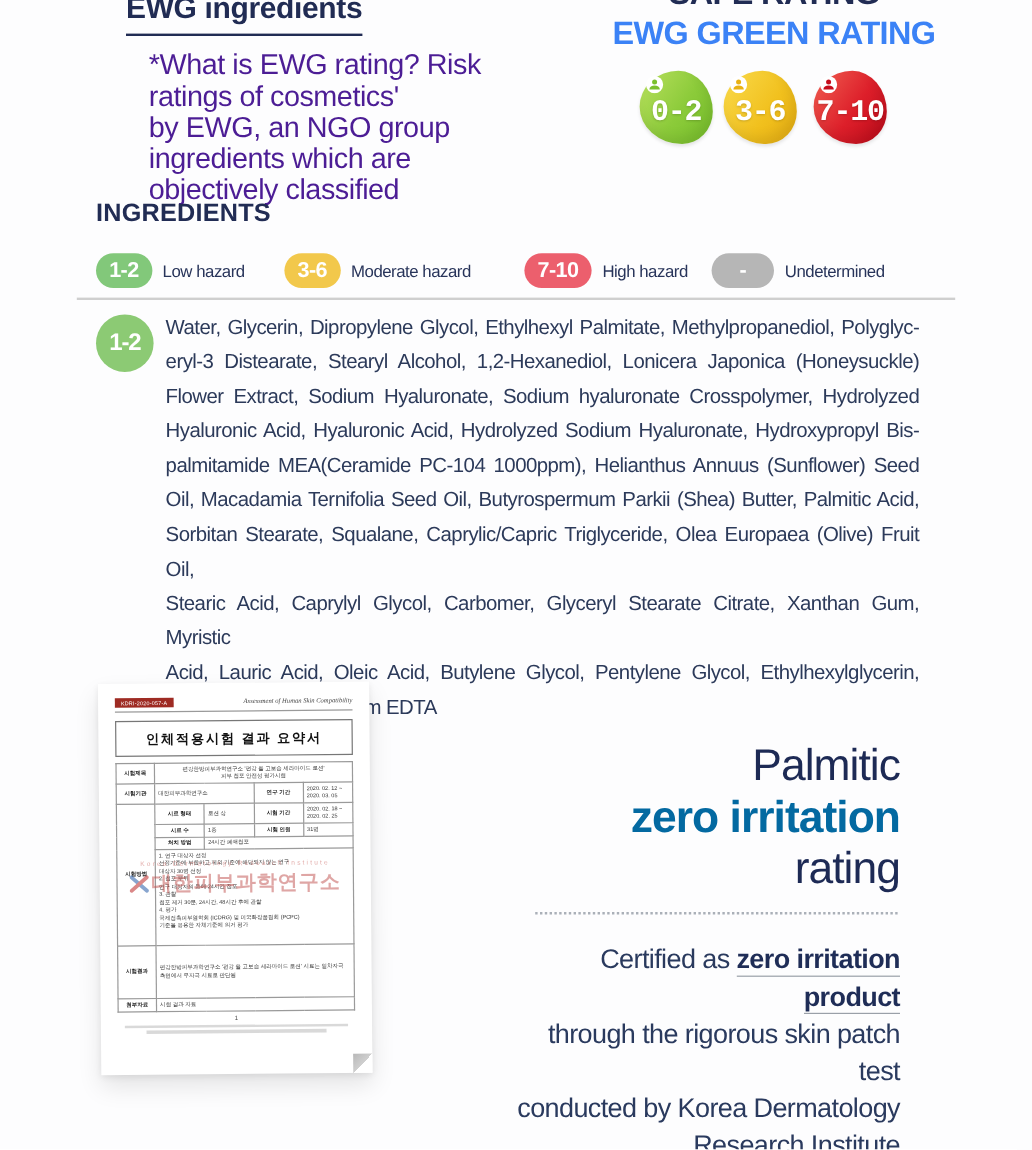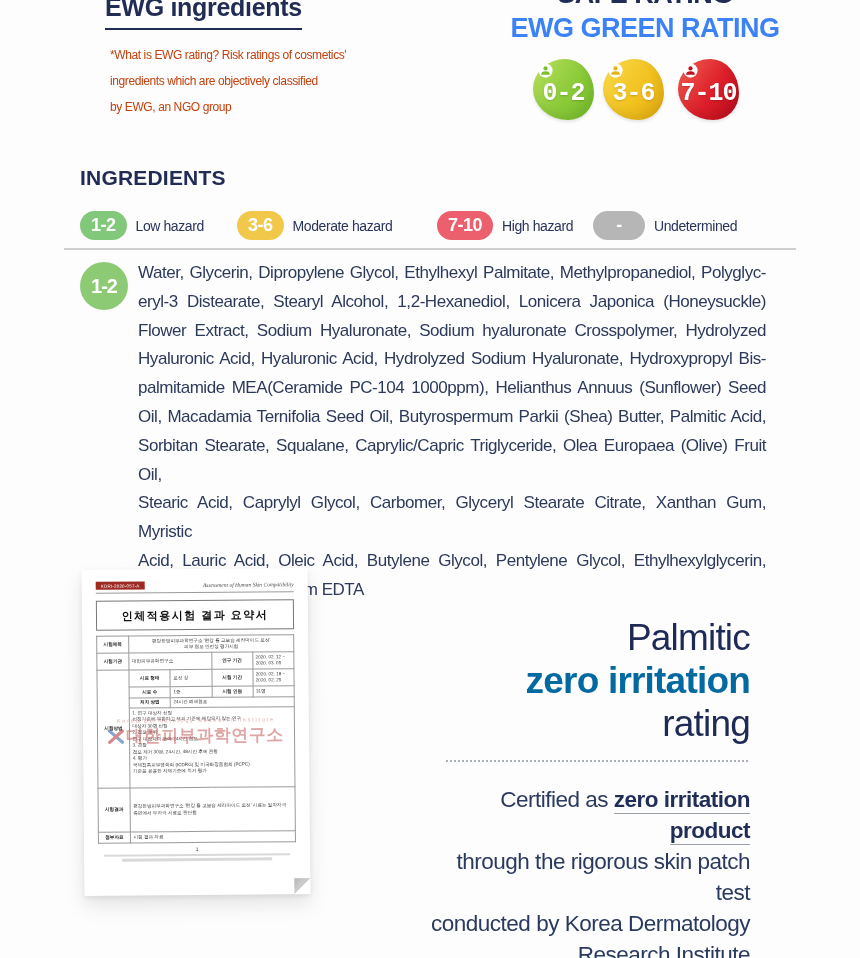--- a/index.html
+++ b/index.html
@@ -11,22 +11,22 @@
     padding-left:40px;
   }
   
   .ewg-title{
     position:absolute;left:105px;top:-7px;
     font-size:25px;font-weight:700;color:#212c54;
     padding-bottom:6px;border-bottom:2.5px solid #212c54;
     letter-spacing:-0.3px;
   }
   .ewg-desc{
-    position:absolute;left:110px;top:42px;width:300px;
-    font-size:12px;line-height:26px;color:#c2410c;letter-spacing:-0.4px;
+    position:absolute;left:124px;top:42px;width:300px;
+    font-size:24px;line-height:26px;color:#4c1d95;letter-spacing:-0.4px;
   }
   .safe-rating-wrap{position:absolute;left:485px;top:0;width:320px;text-align:center;}
   .safe-rating{
     position:absolute;left:0;top:-21px;width:320px;
     font-size:27px;font-weight:700;color:#212c54;letter-spacing:-0.5px;
   }
   .green-rating{
     position:absolute;left:0;top:13px;width:320px;
     font-size:27px;font-weight:700;color:#3b82f6;letter-spacing:-0.5px;
   }
@@ -124,22 +124,22 @@
   }
 </style>
 </head>
 <body>
 
 <div class="page">
 
   <div class="ewg-title">EWG ingredients</div>
   <div class="ewg-desc">
     <div>*What is EWG rating? Risk ratings of cosmetics'</div>
+    <div>by EWG, an NGO group</div>
     <div>ingredients  which are objectively classified</div>
-    <div>by EWG, an NGO group</div>
   </div>
 
   <div class="safe-rating-wrap">
     <div class="safe-rating">SAFE RATING</div>
     <div class="green-rating">EWG GREEN RATING</div>
   </div>
 
   <div class="droplets">
     <div class="droplet droplet-green">
       <svg class="mini-icon" viewBox="0 0 20 20" style="color:#7ac02d;">

